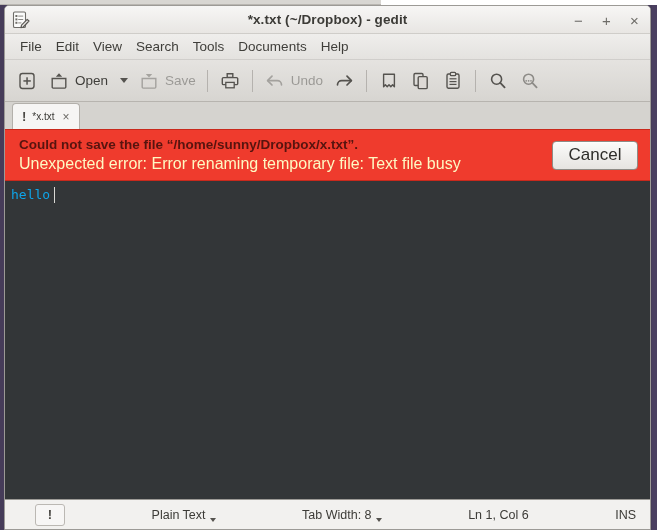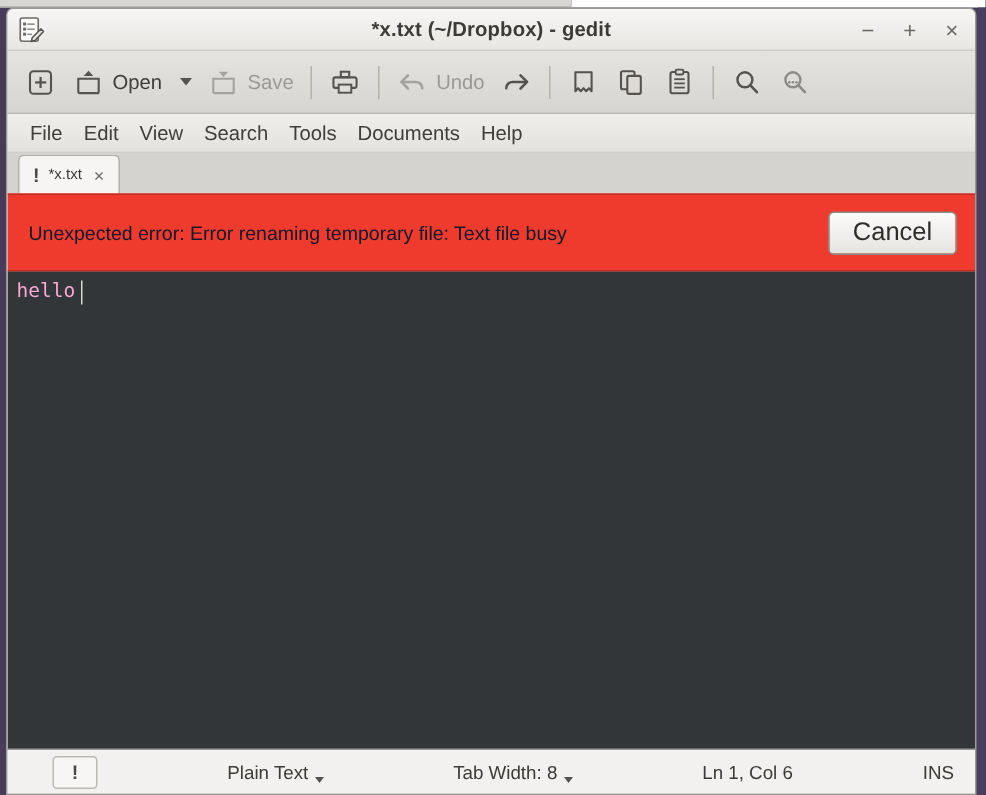--- a/index.html
+++ b/index.html
@@ -138,21 +138,21 @@
     display: flex; align-items: center;
     padding: 0 12px 0 14px;
     position: relative;
   }
   #infobar-texts { flex: 1; min-width: 0; }
   #infobar-title {
     font-size: 13.5px; font-weight: bold; color: #57140f;
     margin-bottom: 3px; white-space: nowrap;
   }
   #infobar-msg {
-    font-size: 13px; color: #0f172a; white-space: nowrap;
+    font-size: 16px; color: #fef9c3; white-space: nowrap;
   }
   #cancel-button {
     flex: 0 0 auto;
     min-width: 86px; height: 29px;
     background: linear-gradient(to bottom, #fbfbfa 0%, #e6e4e1 100%);
     border: 1px solid #8e8b86;
     border-radius: 4px;
     font-size: 17px; color: #2e2d2a;
     display: flex; align-items: center; justify-content: center;
     cursor: pointer;
@@ -163,21 +163,21 @@
   #editor-wrap {
     flex: 1 1 auto;
     background: #333638;
     position: relative;
     border-bottom: 1px solid #9c9a96;
     overflow: hidden;
   }
   #editor-text {
     font-family: "DejaVu Sans Mono", monospace;
     font-size: 13px;
-    color: #f9a8d4;
+    color: #0ea5e9;
     padding: 5px 0 0 6px;
     white-space: pre;
     line-height: 17px;
   }
   #caret {
     position: absolute;
     left: 49px; top: 6px;
     width: 1px; height: 16px;
     background: #d8d8d4;
   }
@@ -246,166 +246,167 @@
         </svg>
       </div>
       <div id="title-text">*x.txt (~/Dropbox) - gedit</div>
       <div id="win-buttons">
         <div class="winbtn">−</div>
         <div class="winbtn">+</div>
         <div class="winbtn">×</div>
       </div>
     </div>
 
-    <div id="toolbar">
-
-      <div class="tb-btn">
-        <span>
-          <svg width="22" height="22" viewBox="0 0 22 22">
-            <rect x="4" y="3.5" width="14" height="15" rx="2.4" fill="none" stroke="#55534f" stroke-width="1.4"></rect>
-            <rect x="10.3" y="7.3" width="1.5" height="7.4" fill="#55534f"></rect>
-            <rect x="7.4" y="10.2" width="7.4" height="1.5" fill="#55534f"></rect>
-          </svg>
-        </span>
-      </div>
-
-      <div class="tb-btn">
-        <span>
-          <svg width="22" height="22" viewBox="0 0 22 22">
-            <path d="M4.2 8.5 h13.6 v8.6 a1 1 0 0 1 -1 1 h-11.6 a1 1 0 0 1 -1 -1 Z" fill="none" stroke="#55534f" stroke-width="1.4"></path>
-            <path d="M11 3.2 l3.2 3.5 h-6.4 Z" fill="#55534f"></path>
-          </svg>
-        </span>
-        <span class="tb-label">Open</span>
-      </div>
-
-      <div class="tb-btn">
-        <span class="tb-arrow"></span>
-      </div>
-
-      <div class="tb-btn disabled">
-        <span>
-          <svg width="22" height="22" viewBox="0 0 22 22">
-            <path d="M4.2 8.5 h13.6 v8.6 a1 1 0 0 1 -1 1 h-11.6 a1 1 0 0 1 -1 -1 Z" fill="none" stroke="#55534f" stroke-width="1.4"></path>
-            <path d="M11 7.4 l-3.2 -3.5 h6.4 Z" fill="#55534f"></path>
-          </svg>
-        </span>
-        <span class="tb-label">Save</span>
-      </div>
-
-      <div class="tb-sep"></div>
-
-      <div class="tb-btn">
-        <span>
-          <svg width="22" height="22" viewBox="0 0 22 22">
-            <path d="M8.2 3.8 h5.6 v3.6 h-5.6 Z" fill="none" stroke="#55534f" stroke-width="1.4"></path>
-            <path d="M4.5 7.6 h13 a1.2 1.2 0 0 1 1.2 1.2 v4.6 a1.2 1.2 0 0 1 -1.2 1.2 h-13 a1.2 1.2 0 0 1 -1.2 -1.2 v-4.6 a1.2 1.2 0 0 1 1.2 -1.2 Z" fill="none" stroke="#55534f" stroke-width="1.4"></path>
-            <rect x="6.8" y="12.4" width="8.4" height="5.4" fill="#e0deda" stroke="#55534f" stroke-width="1.3"></rect>
-          </svg>
-        </span>
-      </div>
-
-      <div class="tb-sep"></div>
-
-      <div class="tb-btn disabled">
-        <span>
-          <svg width="22" height="22" viewBox="0 0 22 22">
-            <path d="M8 6.2 L3.6 10.6 L8 15" fill="none" stroke="#55534f" stroke-width="1.7" stroke-linecap="round" stroke-linejoin="round"></path>
-            <path d="M3.9 10.6 h9.4 a4.2 4.2 0 0 1 4.2 4.2" fill="none" stroke="#55534f" stroke-width="1.7" stroke-linecap="round"></path>
-          </svg>
-        </span>
-        <span class="tb-label">Undo</span>
-      </div>
-
-      <div class="tb-btn">
-        <span>
-          <svg width="22" height="22" viewBox="0 0 22 22">
-            <path d="M14 6.2 L18.4 10.6 L14 15" fill="none" stroke="#55534f" stroke-width="1.7" stroke-linecap="round" stroke-linejoin="round"></path>
-            <path d="M18.1 10.6 h-9.4 a4.2 4.2 0 0 0 -4.2 4.2" fill="none" stroke="#55534f" stroke-width="1.7" stroke-linecap="round"></path>
-          </svg>
-        </span>
-      </div>
-
-      <div class="tb-sep"></div>
-
-      <div class="tb-btn">
-        <span>
-          <svg width="22" height="22" viewBox="0 0 22 22">
-            <path d="M5.6 4.2 h10.8 v12.6 l-1.8 -2 l-1.8 2 l-1.8 -2 l-1.8 2 l-1.8 -2 l-1.8 2 Z" fill="none" stroke="#55534f" stroke-width="1.4" stroke-linejoin="round"></path>
-          </svg>
-        </span>
-      </div>
-
-      <div class="tb-btn">
-        <span>
-          <svg width="22" height="22" viewBox="0 0 22 22">
-            <rect x="4" y="3.5" width="9" height="12" rx="1.2" fill="none" stroke="#55534f" stroke-width="1.4"></rect>
-            <rect x="8.2" y="6.6" width="9" height="12" rx="1.2" fill="#ddd9d5" stroke="#55534f" stroke-width="1.4"></rect>
-          </svg>
-        </span>
-      </div>
-
-      <div class="tb-btn">
-        <span>
-          <svg width="22" height="22" viewBox="0 0 22 22">
-            <rect x="5" y="4" width="12" height="14.2" rx="1.4" fill="none" stroke="#55534f" stroke-width="1.4"></rect>
-            <rect x="8.4" y="2.4" width="5.2" height="3.2" rx="0.9" fill="#e0deda" stroke="#55534f" stroke-width="1.3"></rect>
-            <rect x="7.5" y="8.2" width="7" height="1.2" fill="#55534f"></rect>
-            <rect x="7.5" y="11" width="7" height="1.2" fill="#55534f"></rect>
-            <rect x="7.5" y="13.8" width="7" height="1.2" fill="#55534f"></rect>
-          </svg>
-        </span>
-      </div>
-
-      <div class="tb-sep"></div>
-
-      <div class="tb-btn">
-        <span>
-          <svg width="22" height="22" viewBox="0 0 22 22">
-            <circle cx="9.6" cy="9.2" r="5" fill="none" stroke="#55534f" stroke-width="1.6"></circle>
-            <path d="M13.3 12.9 L17.6 17.4" stroke="#55534f" stroke-width="1.8" stroke-linecap="round"></path>
-          </svg>
-        </span>
-      </div>
-
-      <div class="tb-btn">
-        <span>
-          <svg width="22" height="22" viewBox="0 0 22 22">
-            <circle cx="9.6" cy="9.2" r="5" fill="none" stroke="#8d8b87" stroke-width="1.6"></circle>
-            <path d="M13.3 12.9 L17.6 17.4" stroke="#8d8b87" stroke-width="1.8" stroke-linecap="round"></path>
-            <circle cx="7.2" cy="10.8" r="0.85" fill="#8d8b87"></circle>
-            <circle cx="9.6" cy="10.8" r="0.85" fill="#8d8b87"></circle>
-            <circle cx="12" cy="10.8" r="0.85" fill="#8d8b87"></circle>
-          </svg>
-        </span>
-      </div>
-
-      <div class="tb-spacer"></div>
-    </div>
-
     <div id="menubar">
       <div class="menu-item">File</div>
       <div class="menu-item">Edit</div>
       <div class="menu-item">View</div>
       <div class="menu-item">Search</div>
       <div class="menu-item">Tools</div>
       <div class="menu-item">Documents</div>
       <div class="menu-item">Help</div>
     </div>
 
+    <div id="toolbar">
+
+      <div class="tb-btn">
+        <span>
+          <svg width="22" height="22" viewBox="0 0 22 22">
+            <rect x="4" y="3.5" width="14" height="15" rx="2.4" fill="none" stroke="#55534f" stroke-width="1.4"></rect>
+            <rect x="10.3" y="7.3" width="1.5" height="7.4" fill="#55534f"></rect>
+            <rect x="7.4" y="10.2" width="7.4" height="1.5" fill="#55534f"></rect>
+          </svg>
+        </span>
+      </div>
+
+      <div class="tb-btn">
+        <span>
+          <svg width="22" height="22" viewBox="0 0 22 22">
+            <path d="M4.2 8.5 h13.6 v8.6 a1 1 0 0 1 -1 1 h-11.6 a1 1 0 0 1 -1 -1 Z" fill="none" stroke="#55534f" stroke-width="1.4"></path>
+            <path d="M11 3.2 l3.2 3.5 h-6.4 Z" fill="#55534f"></path>
+          </svg>
+        </span>
+        <span class="tb-label">Open</span>
+      </div>
+
+      <div class="tb-btn">
+        <span class="tb-arrow"></span>
+      </div>
+
+      <div class="tb-btn disabled">
+        <span>
+          <svg width="22" height="22" viewBox="0 0 22 22">
+            <path d="M4.2 8.5 h13.6 v8.6 a1 1 0 0 1 -1 1 h-11.6 a1 1 0 0 1 -1 -1 Z" fill="none" stroke="#55534f" stroke-width="1.4"></path>
+            <path d="M11 7.4 l-3.2 -3.5 h6.4 Z" fill="#55534f"></path>
+          </svg>
+        </span>
+        <span class="tb-label">Save</span>
+      </div>
+
+      <div class="tb-sep"></div>
+
+      <div class="tb-btn">
+        <span>
+          <svg width="22" height="22" viewBox="0 0 22 22">
+            <path d="M8.2 3.8 h5.6 v3.6 h-5.6 Z" fill="none" stroke="#55534f" stroke-width="1.4"></path>
+            <path d="M4.5 7.6 h13 a1.2 1.2 0 0 1 1.2 1.2 v4.6 a1.2 1.2 0 0 1 -1.2 1.2 h-13 a1.2 1.2 0 0 1 -1.2 -1.2 v-4.6 a1.2 1.2 0 0 1 1.2 -1.2 Z" fill="none" stroke="#55534f" stroke-width="1.4"></path>
+            <rect x="6.8" y="12.4" width="8.4" height="5.4" fill="#e0deda" stroke="#55534f" stroke-width="1.3"></rect>
+          </svg>
+        </span>
+      </div>
+
+      <div class="tb-sep"></div>
+
+      <div class="tb-btn disabled">
+        <span>
+          <svg width="22" height="22" viewBox="0 0 22 22">
+            <path d="M8 6.2 L3.6 10.6 L8 15" fill="none" stroke="#55534f" stroke-width="1.7" stroke-linecap="round" stroke-linejoin="round"></path>
+            <path d="M3.9 10.6 h9.4 a4.2 4.2 0 0 1 4.2 4.2" fill="none" stroke="#55534f" stroke-width="1.7" stroke-linecap="round"></path>
+          </svg>
+        </span>
+        <span class="tb-label">Undo</span>
+      </div>
+
+      <div class="tb-btn">
+        <span>
+          <svg width="22" height="22" viewBox="0 0 22 22">
+            <path d="M14 6.2 L18.4 10.6 L14 15" fill="none" stroke="#55534f" stroke-width="1.7" stroke-linecap="round" stroke-linejoin="round"></path>
+            <path d="M18.1 10.6 h-9.4 a4.2 4.2 0 0 0 -4.2 4.2" fill="none" stroke="#55534f" stroke-width="1.7" stroke-linecap="round"></path>
+          </svg>
+        </span>
+      </div>
+
+      <div class="tb-sep"></div>
+
+      <div class="tb-btn">
+        <span>
+          <svg width="22" height="22" viewBox="0 0 22 22">
+            <path d="M5.6 4.2 h10.8 v12.6 l-1.8 -2 l-1.8 2 l-1.8 -2 l-1.8 2 l-1.8 -2 l-1.8 2 Z" fill="none" stroke="#55534f" stroke-width="1.4" stroke-linejoin="round"></path>
+          </svg>
+        </span>
+      </div>
+
+      <div class="tb-btn">
+        <span>
+          <svg width="22" height="22" viewBox="0 0 22 22">
+            <rect x="4" y="3.5" width="9" height="12" rx="1.2" fill="none" stroke="#55534f" stroke-width="1.4"></rect>
+            <rect x="8.2" y="6.6" width="9" height="12" rx="1.2" fill="#ddd9d5" stroke="#55534f" stroke-width="1.4"></rect>
+          </svg>
+        </span>
+      </div>
+
+      <div class="tb-btn">
+        <span>
+          <svg width="22" height="22" viewBox="0 0 22 22">
+            <rect x="5" y="4" width="12" height="14.2" rx="1.4" fill="none" stroke="#55534f" stroke-width="1.4"></rect>
+            <rect x="8.4" y="2.4" width="5.2" height="3.2" rx="0.9" fill="#e0deda" stroke="#55534f" stroke-width="1.3"></rect>
+            <rect x="7.5" y="8.2" width="7" height="1.2" fill="#55534f"></rect>
+            <rect x="7.5" y="11" width="7" height="1.2" fill="#55534f"></rect>
+            <rect x="7.5" y="13.8" width="7" height="1.2" fill="#55534f"></rect>
+          </svg>
+        </span>
+      </div>
+
+      <div class="tb-sep"></div>
+
+      <div class="tb-btn">
+        <span>
+          <svg width="22" height="22" viewBox="0 0 22 22">
+            <circle cx="9.6" cy="9.2" r="5" fill="none" stroke="#55534f" stroke-width="1.6"></circle>
+            <path d="M13.3 12.9 L17.6 17.4" stroke="#55534f" stroke-width="1.8" stroke-linecap="round"></path>
+          </svg>
+        </span>
+      </div>
+
+      <div class="tb-btn">
+        <span>
+          <svg width="22" height="22" viewBox="0 0 22 22">
+            <circle cx="9.6" cy="9.2" r="5" fill="none" stroke="#8d8b87" stroke-width="1.6"></circle>
+            <path d="M13.3 12.9 L17.6 17.4" stroke="#8d8b87" stroke-width="1.8" stroke-linecap="round"></path>
+            <circle cx="7.2" cy="10.8" r="0.85" fill="#8d8b87"></circle>
+            <circle cx="9.6" cy="10.8" r="0.85" fill="#8d8b87"></circle>
+            <circle cx="12" cy="10.8" r="0.85" fill="#8d8b87"></circle>
+          </svg>
+        </span>
+      </div>
+
+      <div class="tb-spacer"></div>
+    </div>
+
     <div id="tabbar">
       <div id="tab">
         <span id="tab-warn">!</span>
         <span id="tab-label">*x.txt</span>
         <span id="tab-close">×</span>
       </div>
     </div>
 
     <div id="infobar">
       <div id="infobar-texts">
+        <div id="infobar-title">Could not save the file “/home/sunny/Dropbox/x.txt”.</div>
         <div id="infobar-msg">Unexpected error: Error renaming temporary file: Text file busy</div>
       </div>
       <div id="cancel-button">Cancel</div>
     </div>
 
     <div id="editor-wrap">
       <div id="editor-text">hello</div>
       <div id="caret"></div>
     </div>
 

